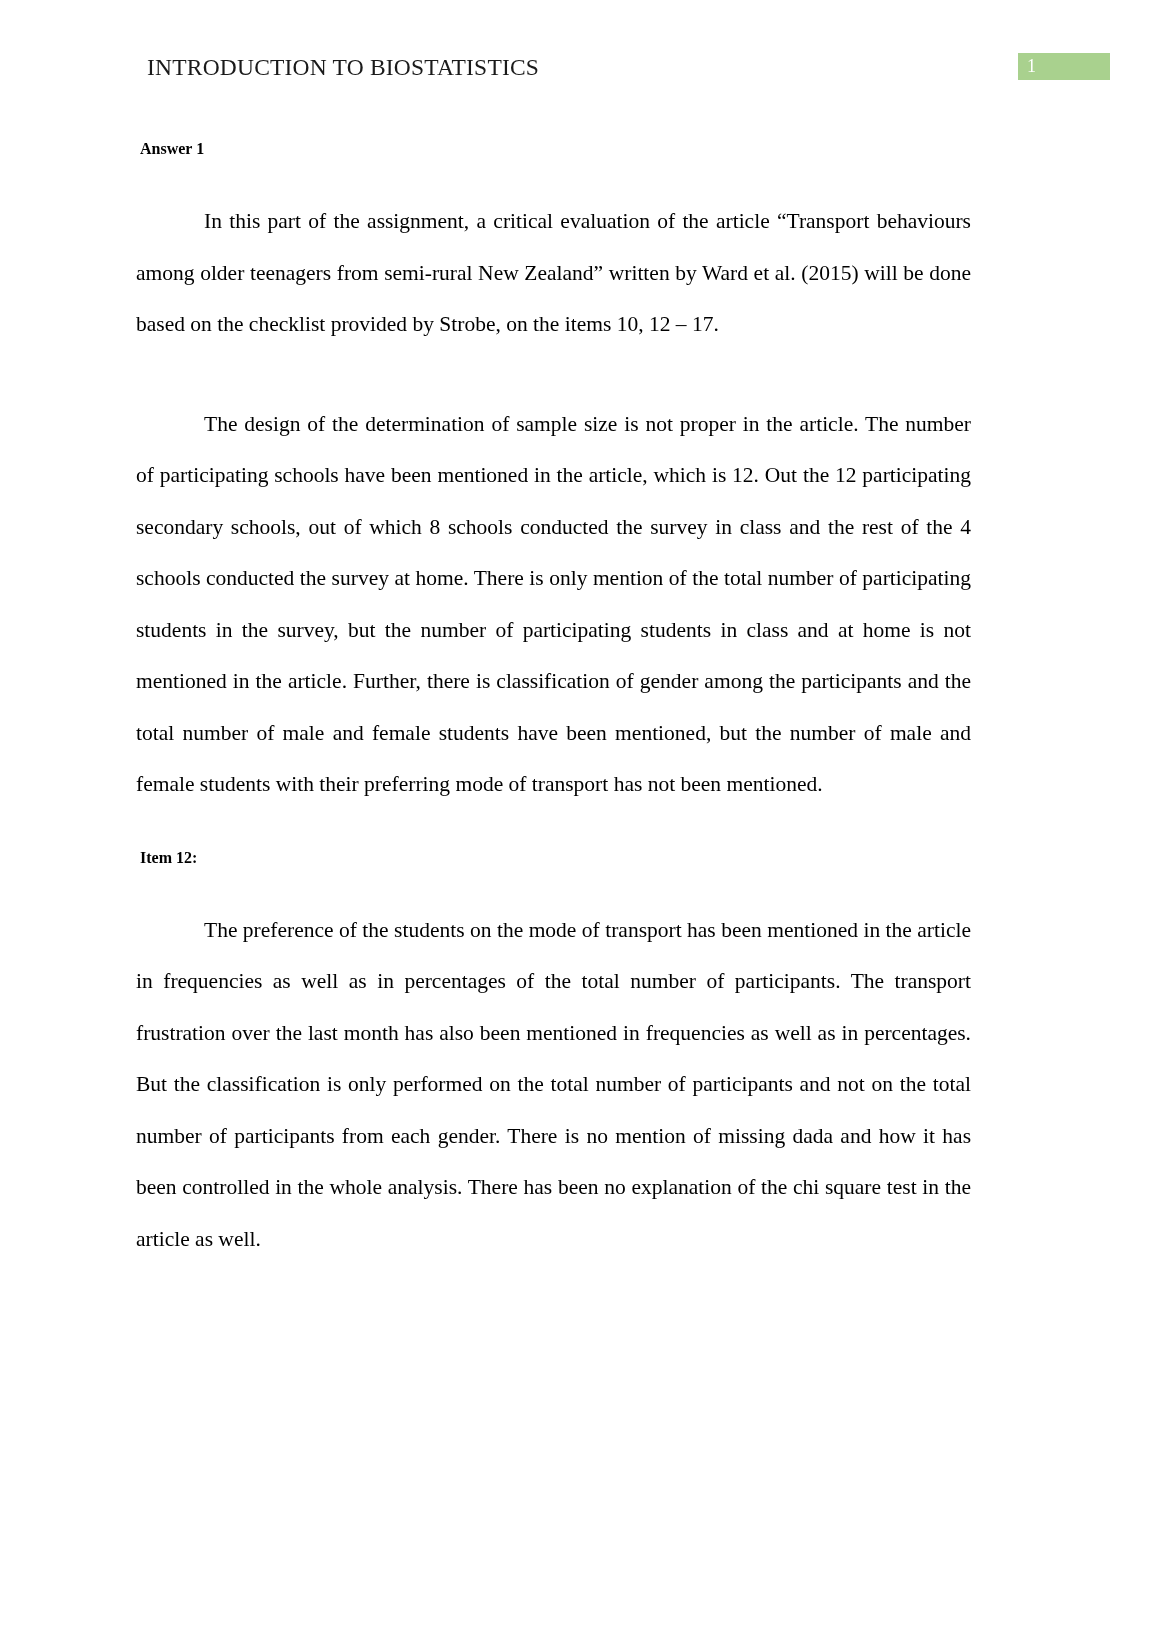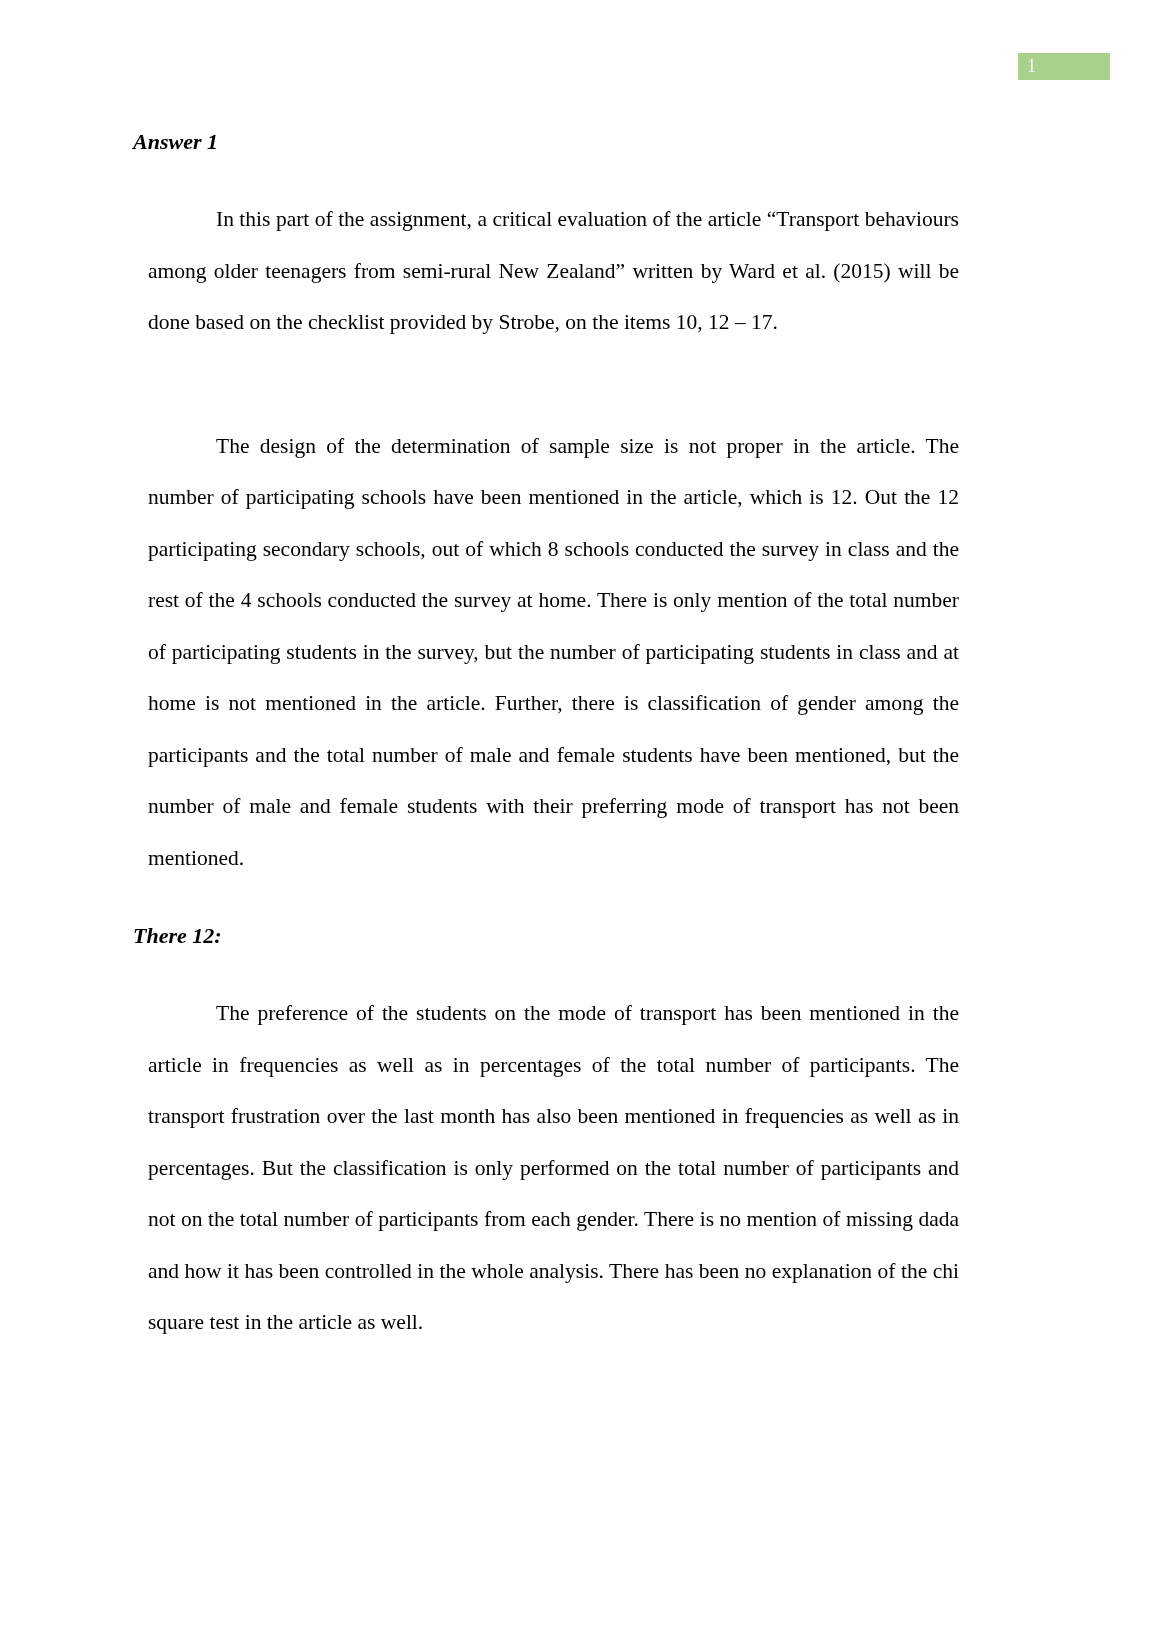--- a/index.html
+++ b/index.html
@@ -62,50 +62,50 @@
   
   .content {
     position: absolute;
     left: 132px;
     top: 126px;
     width: 843px;
   }
 
   .heading {
     font-weight: bold;
-    font-size: 22px;
+    font-size: 16px;
     line-height: 30px;
-    margin: 1px;
+    margin: 8px;
     padding: 0;
-    font-style: italic;
   }
 
   .para {
     font-size: 21.5px;
     line-height: 51.5px;
     text-align: justify;
     text-justify: inter-word;
     text-indent: 68px;
-    margin: 16px;
+    margin: 4px;
     padding: 0;
     hyphens: none;
   }
 
   .sp-answer1 { height: 20px; }
   .sp-p1-item10 { height: 20px; }
   .sp-item10-p2 { height: 20px; }
   .sp-p2-item12 { height: 20px; }
   .sp-item12-p3 { height: 20px; }
 </style>
 </head>
 <body>
 
 <div class="page">
 
   <div class="header">
+    <div class="header-title">INTRODUCTION TO BIOSTATISTICS</div>
     <div class="page-number-box">
       <span class="page-number-text">1</span>
     </div>
   </div>
 
   <div class="content">
 
     <div class="heading">Answer 1</div>
 
     <div class="sp-answer1"></div>
@@ -114,21 +114,21 @@
 
     <div class="sp-p1-item10"></div>
 
 
     <div class="sp-item10-p2"></div>
 
     <p class="para">The design of the determination of sample size is not proper in the article. The number of participating schools have been mentioned in the article, which is 12. Out the 12 participating secondary schools, out of which 8 schools conducted the survey in class and the rest of the 4 schools conducted the survey at home. There is only mention of the total number of participating students in the survey, but the number of participating students in class and at home is not mentioned in the article. Further, there is classification of gender among the participants and the total number of male and female students have been mentioned, but the number of male and female students with their preferring mode of transport has not been mentioned.</p>
 
     <div class="sp-p2-item12"></div>
 
-    <div class="heading">There 12:</div>
+    <div class="heading">Item 12:</div>
 
     <div class="sp-item12-p3"></div>
 
     <p class="para">The preference of the students on the mode of transport has been mentioned in the article in frequencies as well as in percentages of the total number of participants. The transport frustration over the last month has also been mentioned in frequencies as well as in percentages. But the classification is only performed on the total number of participants and not on the total number of participants from each gender. There is no mention of missing dada and how it has been controlled in the whole analysis. There has been no explanation of the chi square test in the article as well.</p>
 
   </div>
 
 </div>
 
 </body></html>

